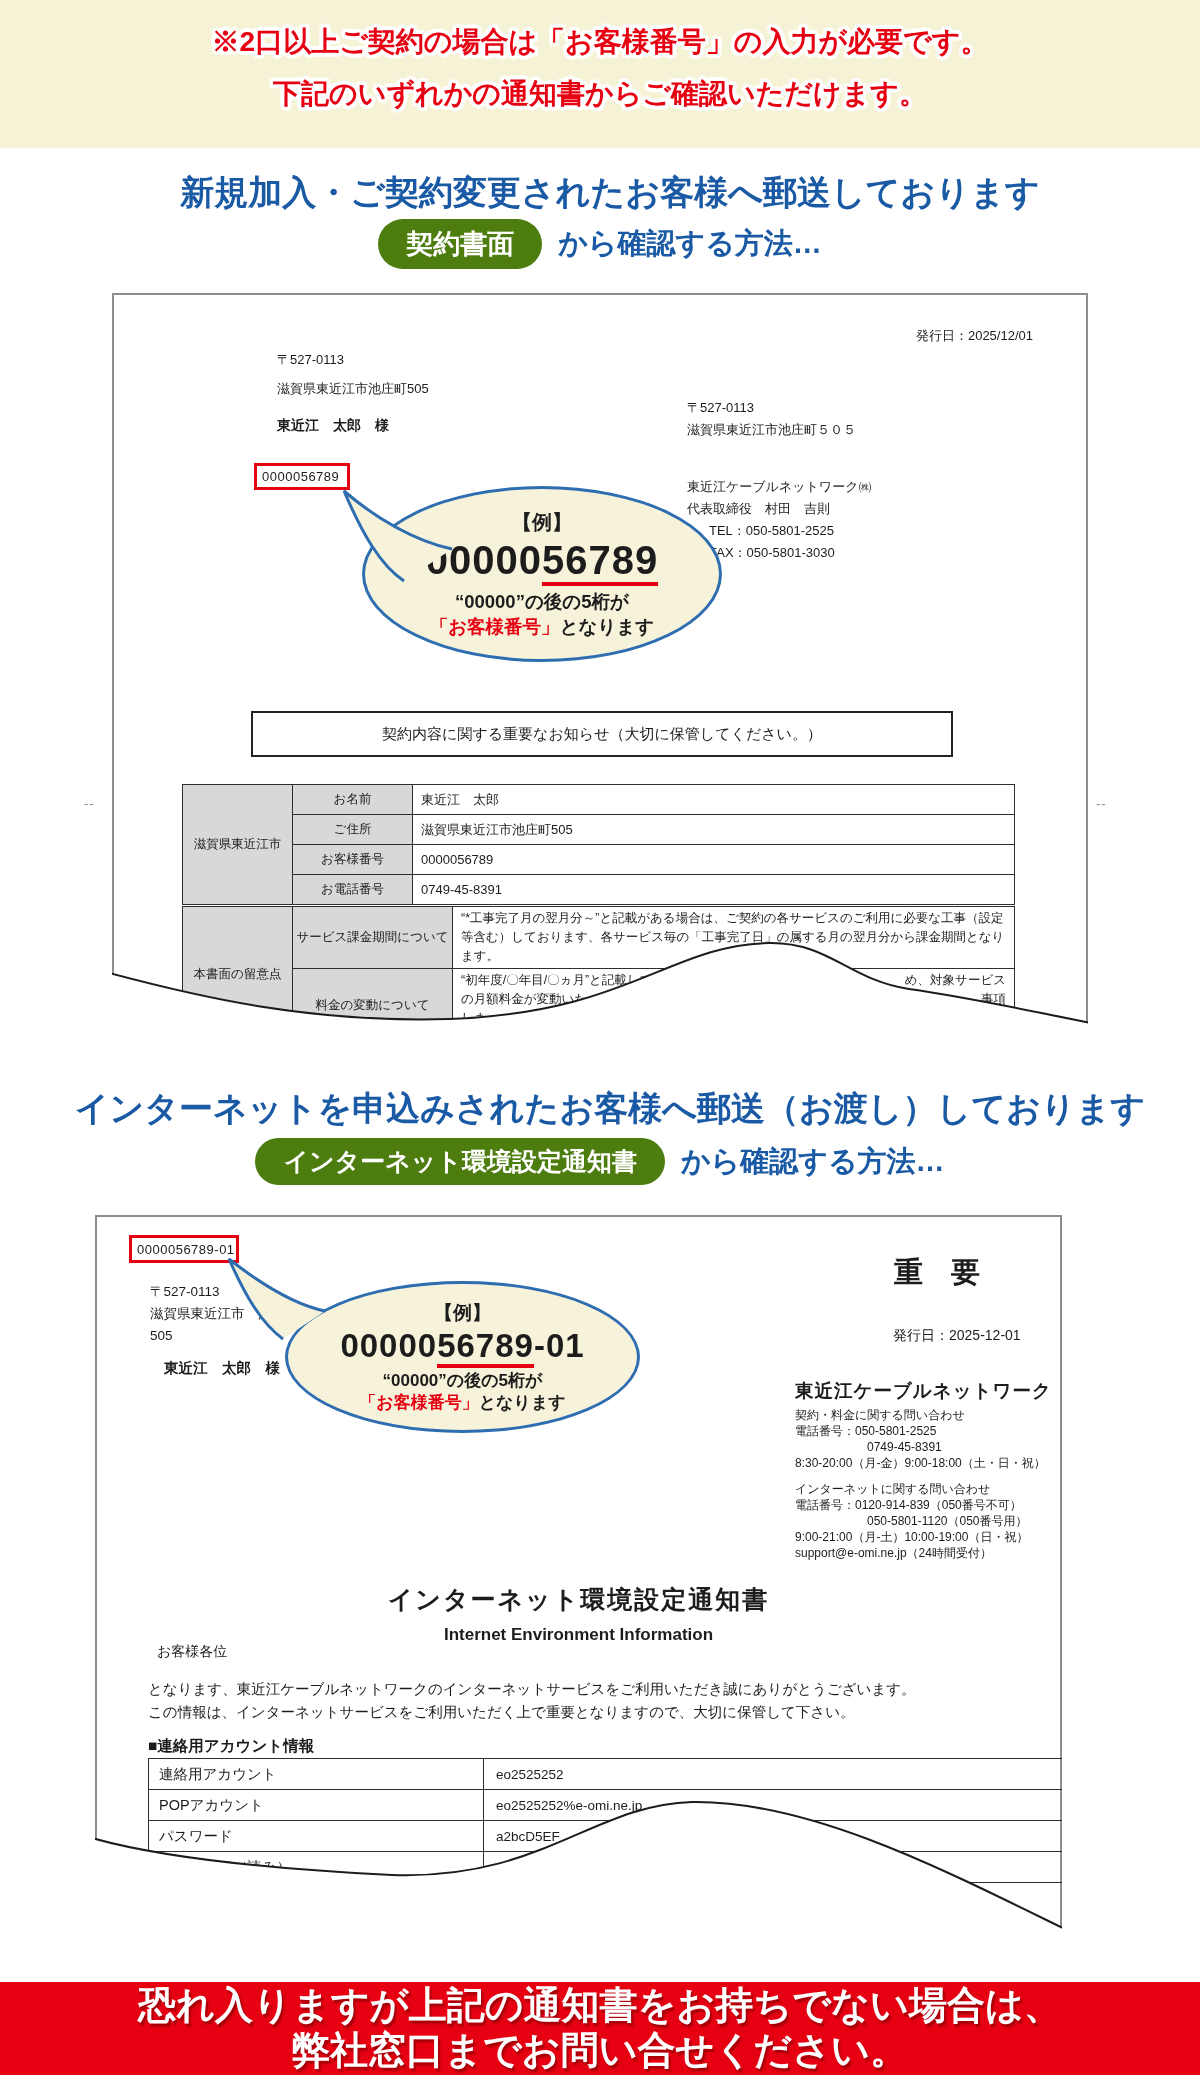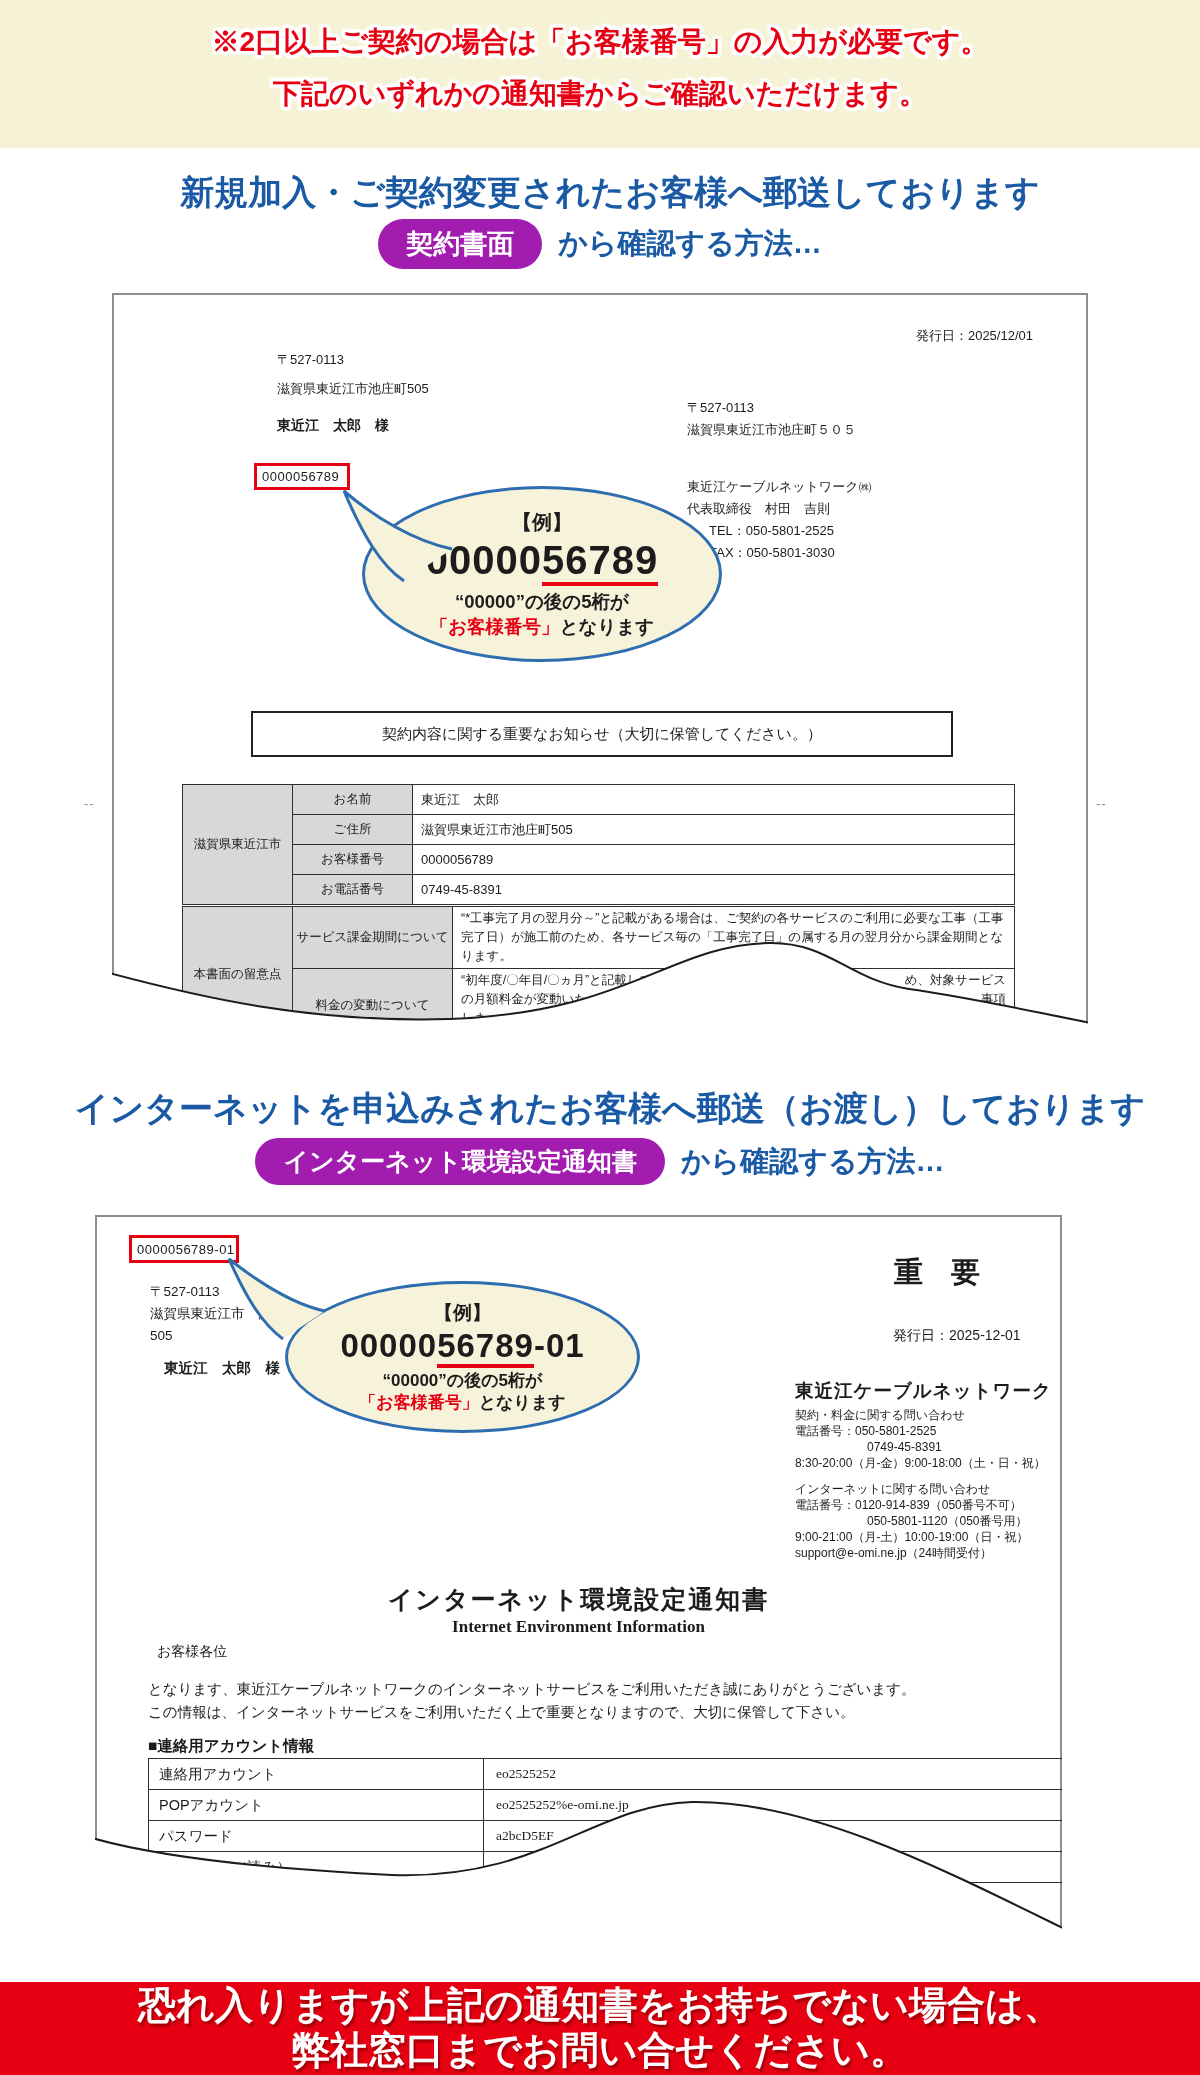--- a/index.html
+++ b/index.html
@@ -10,32 +10,32 @@
   .top-banner { position:absolute; left:0; top:0; width:1200px; height:148px;
     background:#f6f2d6; text-align:center; padding-top:16px; }
   .top-banner p { font-size:28px; font-weight:bold; line-height:52px; color:#e60012;
     text-shadow:-3px -3px 0 #fff,3px -3px 0 #fff,-3px 3px 0 #fff,3px 3px 0 #fff,
                  0 -4px 0 #fff,0 4px 0 #fff,-4px 0 0 #fff,4px 0 0 #fff; }
 
   .sec-heading { position:absolute; left:0; width:100%; text-align:center;
     color:#1a5aa5; font-size:34px; font-weight:bold;padding-left:20px; }
   .badge-row { position:absolute; left:0; width:100%; display:flex;
     justify-content:center; align-items:center; gap:16px; }
-  .pill { background:#a21caf; color:#fff; border-radius:30px; padding:7px 28px;
+  .pill { background:#4d7c0f; color:#fff; border-radius:30px; padding:7px 28px;
     font-weight:bold; }
   .pill.p1 { font-size:27px; }
   .pill.p2 { font-size:25px; }
   .badge-suffix { color:#1a5aa5; font-size:29px; font-weight:bold; }
 
   
   .doc { position:absolute; background:#fff; overflow:hidden; }
   .frame { position:absolute; inset:0; border:2px solid #8d8d8d; z-index:0; }
   .doc p, .doc div, .doc span, .doc td, .doc th { color:#1c1c1c; }
   .abs { position:absolute; }
-  .mono { font-family:Liberation Serif, serif; }
+  .mono { font-family:Liberation Sans, sans-serif;margin-top:8px; }
   .bold { font-weight:bold; }
 
   .redbox { position:absolute; border:3px solid #e60012; background:#fff;
     display:flex; align-items:center; z-index:2; }
   .redbox span { font-size:13px; padding-left:5px; letter-spacing:0.5px; }
 
   .bubble { position:absolute; background:#f7f3da; border:3px solid #2e6eb0;
     border-radius:50%; z-index:3; }
   .bubble-inner { position:absolute; inset:0; display:flex; flex-direction:column;
     align-items:center; justify-content:center; text-align:center; }
@@ -171,21 +171,21 @@
     <table class="t" style="left:70px; top:613px; width:833px;">
       <colgroup>
           <col style="width:110px">
           <col style="width:160px">
           <col>
         </colgroup>
       <tbody>
           <tr style="height:60px;">
         <td class="gray" rowspan="2">本書面の留意点</td>
         <td class="gray">サービス課金期間について</td>
-        <td class="notes-val">“*工事完了月の翌月分～”と記載がある場合は、ご契約の各サービスのご利用に必要な工事（工事完了日）が施工前のため、各サービス毎の「工事完了日」の属する月の翌月分から課金期間となります。</td>
+        <td class="notes-val">“*工事完了月の翌月分～”と記載がある場合は、ご契約の各サービスのご利用に必要な工事（設定等含む）しております、各サービス毎の「工事完了日」の属する月の翌月分から課金期間となります。</td>
       </tr>
       <tr style="height:74px;">
         <td class="gray">料金の変動について</td>
         <td class="notes-val">
           <div class="frag-line">
                 <span>“初年度/〇年目/〇ヵ月”と記載して</span>
                 <span>め、対象サービス</span>
               </div>
           <div class="frag-line">
                 <span>の月額料金が変動いた</span>

